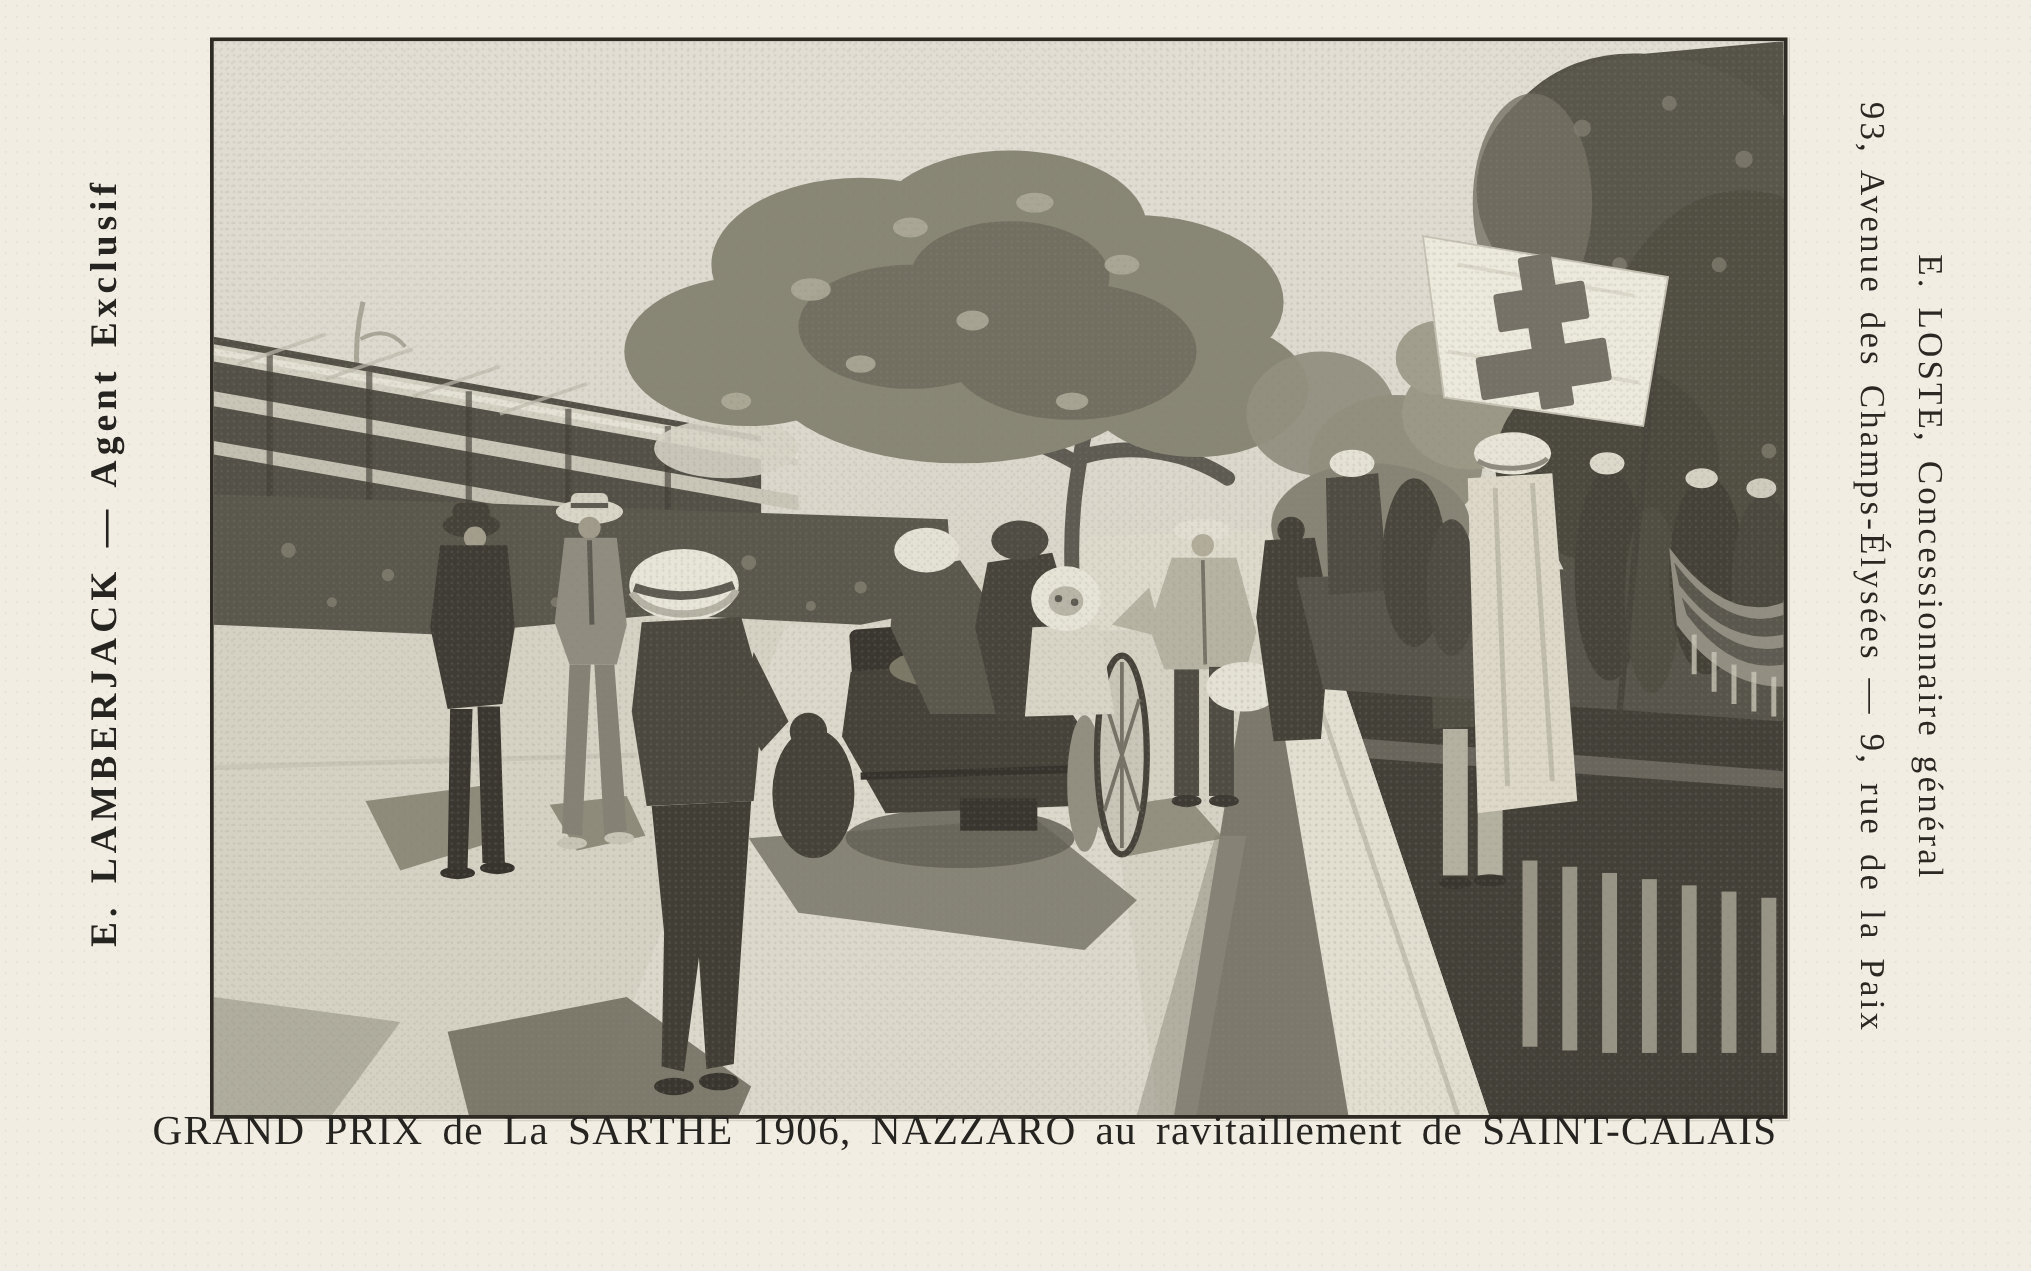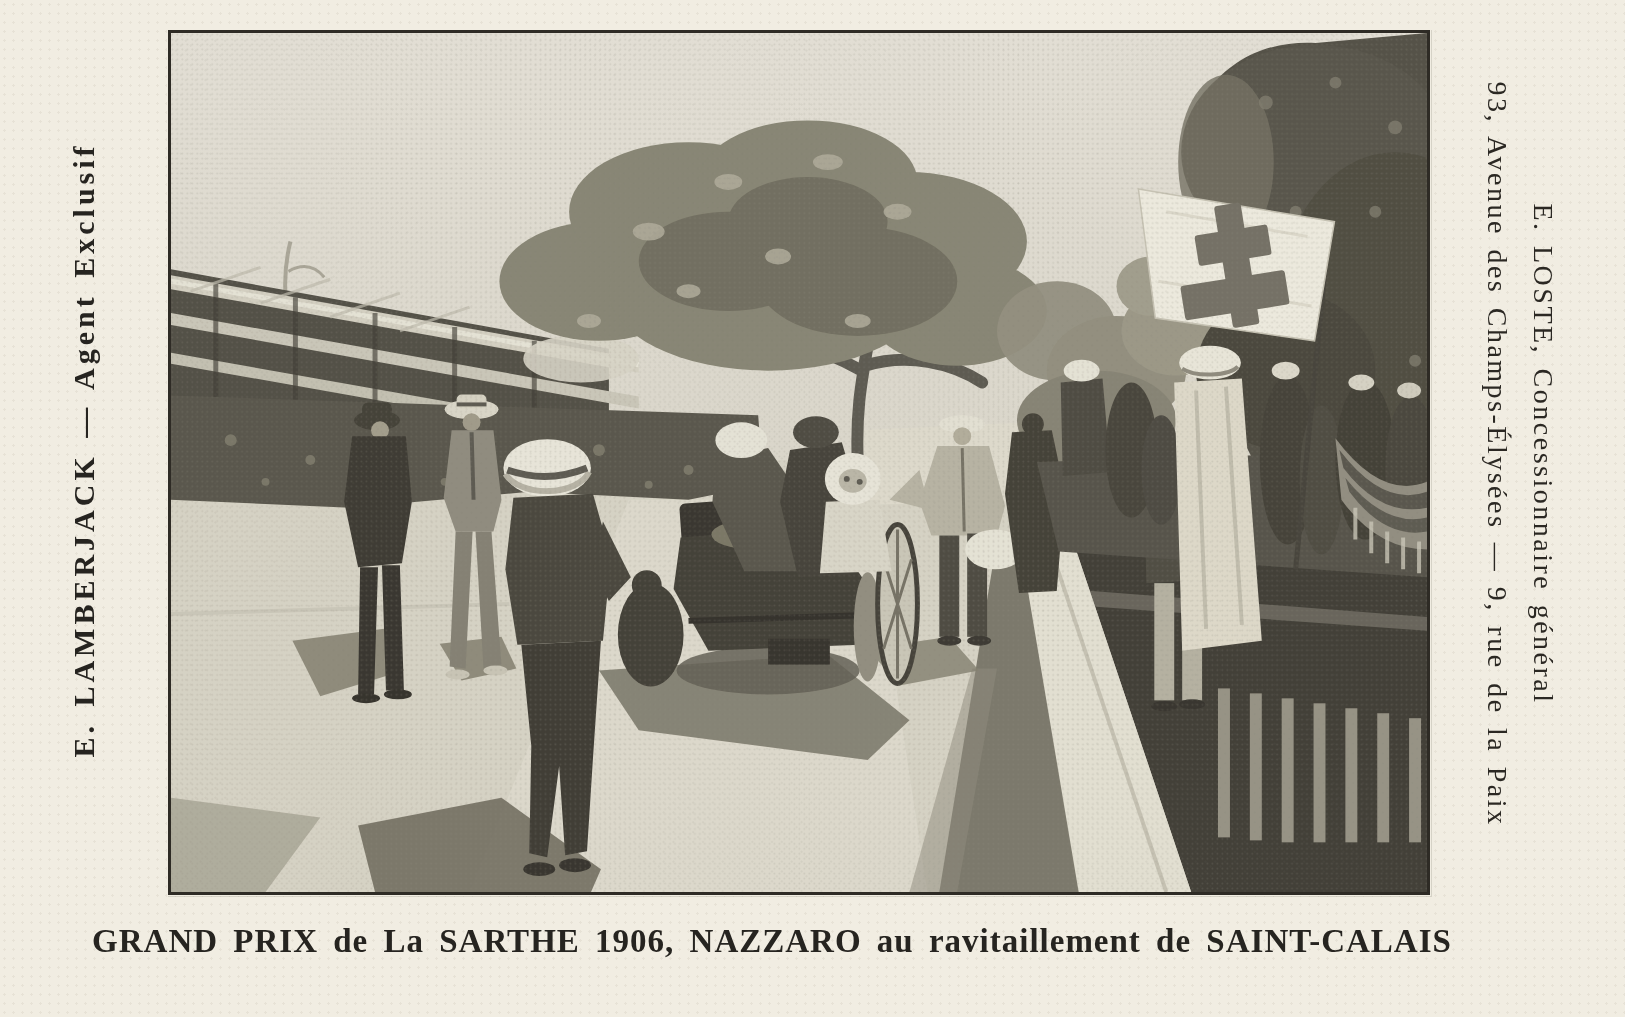--- a/index.html
+++ b/index.html
@@ -11,22 +11,22 @@
     font-family:"Liberation Serif","DejaVu Serif",serif;
     color:#2a2722;
   }
   .photo-frame{
     position:absolute;left:168px;top:30px;width:1262px;height:865px;
     box-sizing:border-box;border:3px solid #2e2b25;background:#dcd8cc;
     box-shadow:0 0 0 1px #f1ede2, 1px 1px 0 1px #6b675c33;
   }
   .photo-frame svg{display:block;width:100%;height:100%;}
   .caption{
-    position:absolute;left:772px;top:941px;transform:translate(-50%,-50%);
-    white-space:nowrap;font-weight:bold;font-size:33px;letter-spacing:1px;
+    position:absolute;left:772px;top:906px;transform:translate(-50%,-50%);
+    white-space:nowrap;font-weight:normal;font-size:33px;letter-spacing:1px;
     word-spacing:6px;color:#262420;
   }
   .left-text{
     position:absolute;left:84px;top:450px;
     transform:translate(-50%,-50%) rotate(-90deg);
     white-space:nowrap;font-weight:bold;font-size:30px;letter-spacing:4px;
     word-spacing:4px;color:#262420;
   }
   .right-text{
     position:absolute;left:1520px;top:454px;

